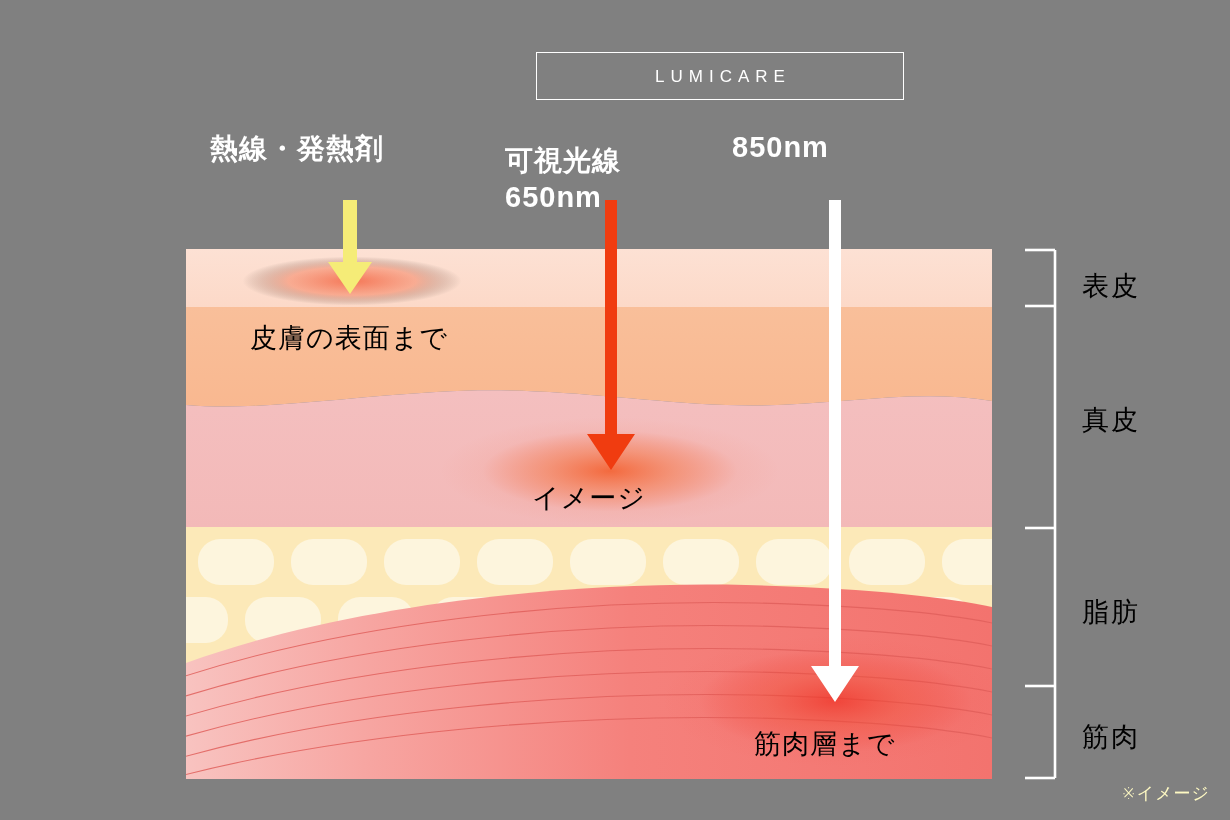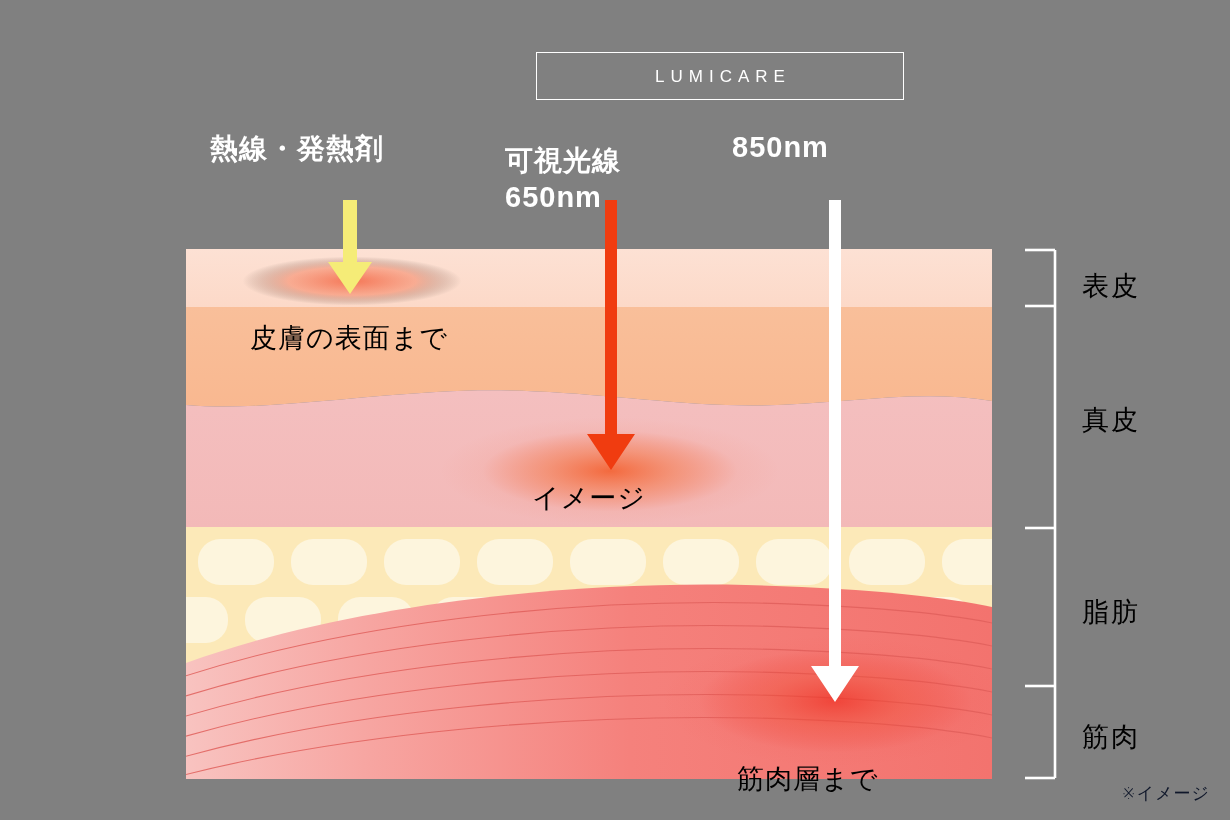--- a/index.html
+++ b/index.html
@@ -44,32 +44,32 @@
   #arrows{position:absolute;left:0;top:0;width:1230px;height:820px;
           pointer-events:none;}
 
   
   .depth-caption{
     position:absolute;color:#000000;font-size:27px;
     font-weight:400;letter-spacing:1px;white-space:nowrap;
   }
   #cap-surface{left:250px;top:320px;}
   #cap-dermis{left:532px;top:480px;}
-  #cap-muscle{left:737px;top:726px;margin-top:35px;}
+  #cap-muscle{left:754px;top:726px;}
 
   
   #bracket{position:absolute;left:1025px;top:240px;width:40px;height:545px;}
   .layer-name{
     position:absolute;left:1073px;color:#000000;font-size:27px;
     font-weight:300;letter-spacing:2px;white-space:nowrap;margin-left:9px;
   }
 
   
   #footnote{
-    position:absolute;right:20px;top:782px;color:#0f172a;
+    position:absolute;right:20px;top:782px;color:#fef9c3;
     font-size:17px;font-weight:300;letter-spacing:1px;
   }
 </style>
 </head>
 <body style="background: rgb(128, 128, 128);">
 
 <div id="stage">
 
   <div id="skin">
     <svg width="806" height="530" viewBox="0 0 806 530">

